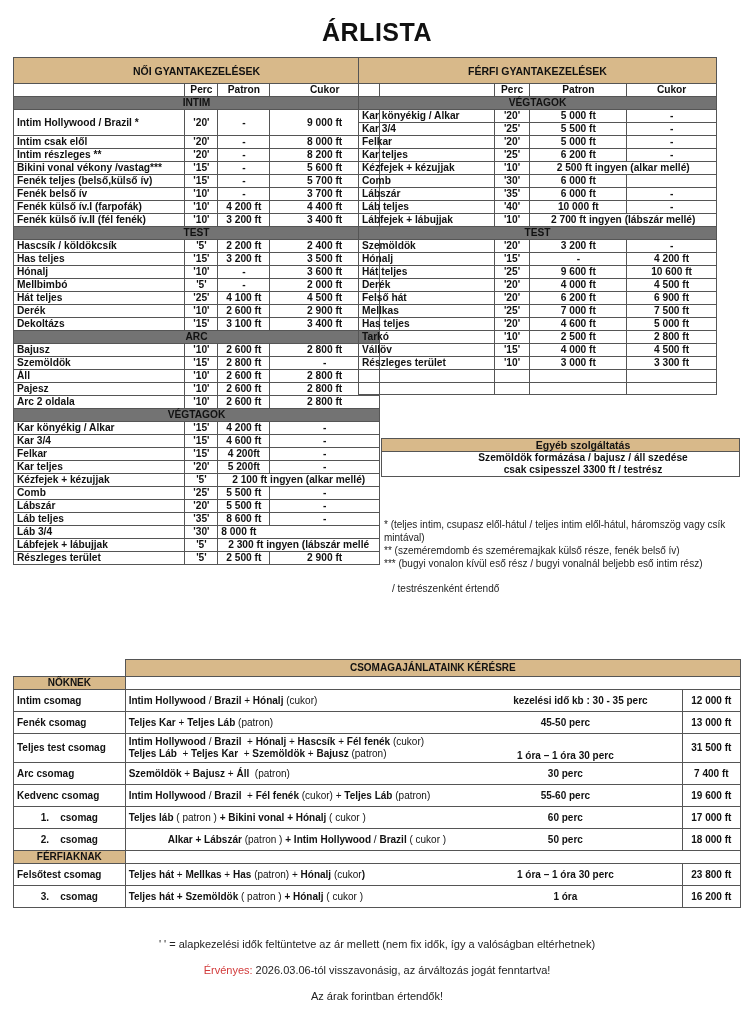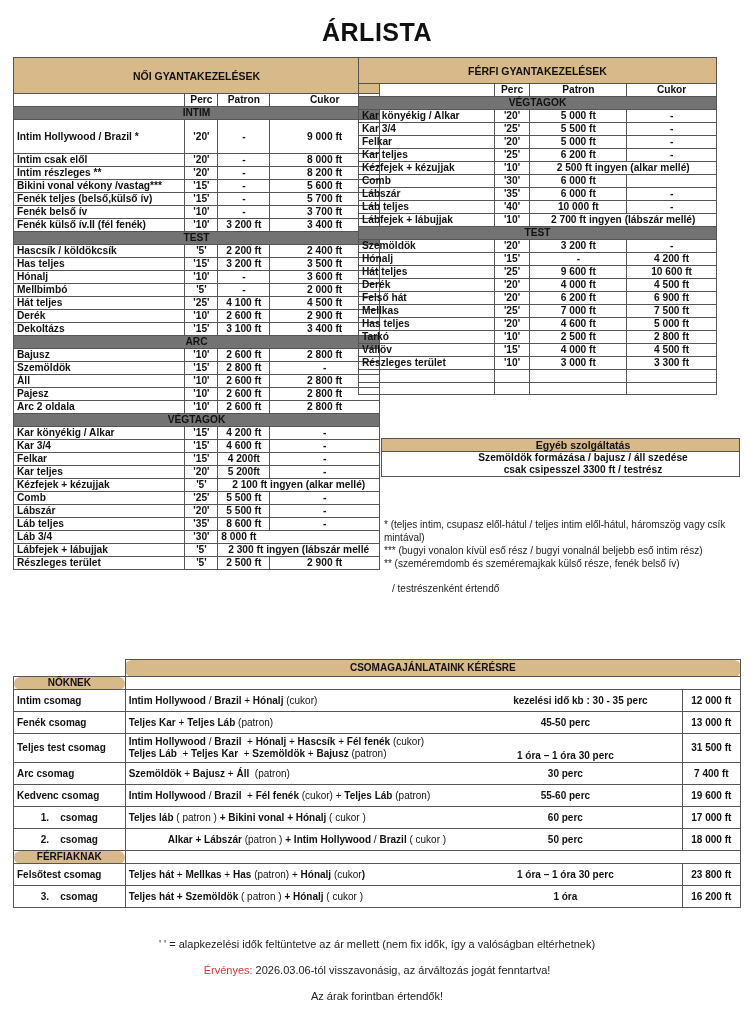--- a/index.html
+++ b/index.html
@@ -13,36 +13,36 @@
     font-size: 25px; font-weight: bold; letter-spacing: 0.5px; line-height: 36px;
   }
   table { border-collapse: collapse; position: absolute; }
   td {
     border: 1px solid #555; padding: 0 3px; font-size: 10.2px; font-weight: bold;
     white-space: nowrap; line-height: 12px; height: 12.7px; vertical-align: middle;
   }
   .hdr { background: #d8b98a; text-align: center; font-size: 10.5px; }
   .sec { background: #737373; text-align: center; }
   .c { text-align: center; }
-  .big { height: 34px; }
+  .big { height: 26px; }
 
   #left-table { left: 13px; top: 57px; width: 367px; }
   #right-table { left: 358px; top: 57px; width: 359px; }
   #other-table { left: 381px; top: 438px; width: 359px; }
   #other-table td { text-align: center; padding-left: 48px; }
 
   .notes {
     position: absolute; left: 384px; top: 518px; width: 360px;
     font-size: 10px; line-height: 13px; color: #222;
   }
   .notes p { margin: 0; }
   .notes .slash { margin-top: 12px; padding-left: 8px; }
 
   #pkg-table { left: 13px; top: 659px; width: 728px; }
-  #pkg-table td { font-size: 10px; border-radius: 7px; }
+  #pkg-table td { font-size: 10px; }
   #pkg-table .row { height: 22px; }
   #pkg-table .tall { height: 29px; }
   .lt { font-weight: normal; }
   .nb { border: none !important; background: transparent; }
 
   .footer {
     position: absolute; left: 0; width: 754px; text-align: center;
     font-size: 11px; color: #222;
   }
   .red { color: #d23a3a; }
@@ -54,21 +54,21 @@
 
 <table id="left-table">
   <colgroup>
       <col style="width:172px">
       <col style="width:33px">
       <col style="width:52px">
       <col style="width:110px">
     </colgroup>
   <tbody id="left-body">
       <tr>
-        <td class="hdr" colspan="4" style="height: 36px;">NŐI GYANTAKEZELÉSEK</td>
+        <td class="hdr" colspan="4" style="height: 26px;">NŐI GYANTAKEZELÉSEK</td>
       </tr>
       <tr>
         <td class="c"></td>
         <td class="c">Perc</td>
         <td class="c">Patron</td>
         <td class="c">Cukor</td>
       </tr>
       <tr>
         <td class="sec" colspan="4">INTIM</td>
       </tr>
@@ -100,20 +100,26 @@
         <td>Fenék teljes (belső,külső ív)</td>
         <td class="c">'15'</td>
         <td class="c">-</td>
         <td class="c">5 700 ft</td>
       </tr>
       <tr>
         <td>Fenék belső ív</td>
         <td class="c">'10'</td>
         <td class="c">-</td>
         <td class="c">3 700 ft</td>
+      </tr>
+      <tr>
+        <td>Fenék külső ív.I (farpofák)</td>
+        <td class="c">'10'</td>
+        <td class="c">4 200 ft</td>
+        <td class="c">4 400 ft</td>
       </tr>
       <tr>
         <td>Fenék külső ív.II (fél fenék)</td>
         <td class="c">'10'</td>
         <td class="c">3 200 ft</td>
         <td class="c">3 400 ft</td>
       </tr>
       <tr>
         <td class="sec" colspan="4">TEST</td>
       </tr>
@@ -420,22 +426,22 @@
         <td style="border-bottom:none">Szemöldök formázása / bajusz / áll szedése</td>
       </tr>
   <tr>
         <td style="border-top:none">csak csipesszel 3300 ft / testrész</td>
       </tr>
 </tbody>
   </table>
 
 <div class="notes">
   <p>* (teljes intim, csupasz elől-hátul / teljes intim elől-hátul, háromszög vagy csík mintával)</p>
+  <p>** (szeméremdomb és szeméremajkak külső része, fenék belső ív)</p>
   <p>*** (bugyi vonalon kívül eső rész / bugyi vonalnál beljebb eső intim rész)</p>
-  <p>** (szeméremdomb és szeméremajkak külső része, fenék belső ív)</p>
   <p class="slash">/   testrészenként értendő</p>
 </div>
 
 <table id="pkg-table">
   <colgroup>
       <col style="width:114px">
       <col style="width:312px">
       <col style="width:242px">
       <col style="width:60px">
     </colgroup>

